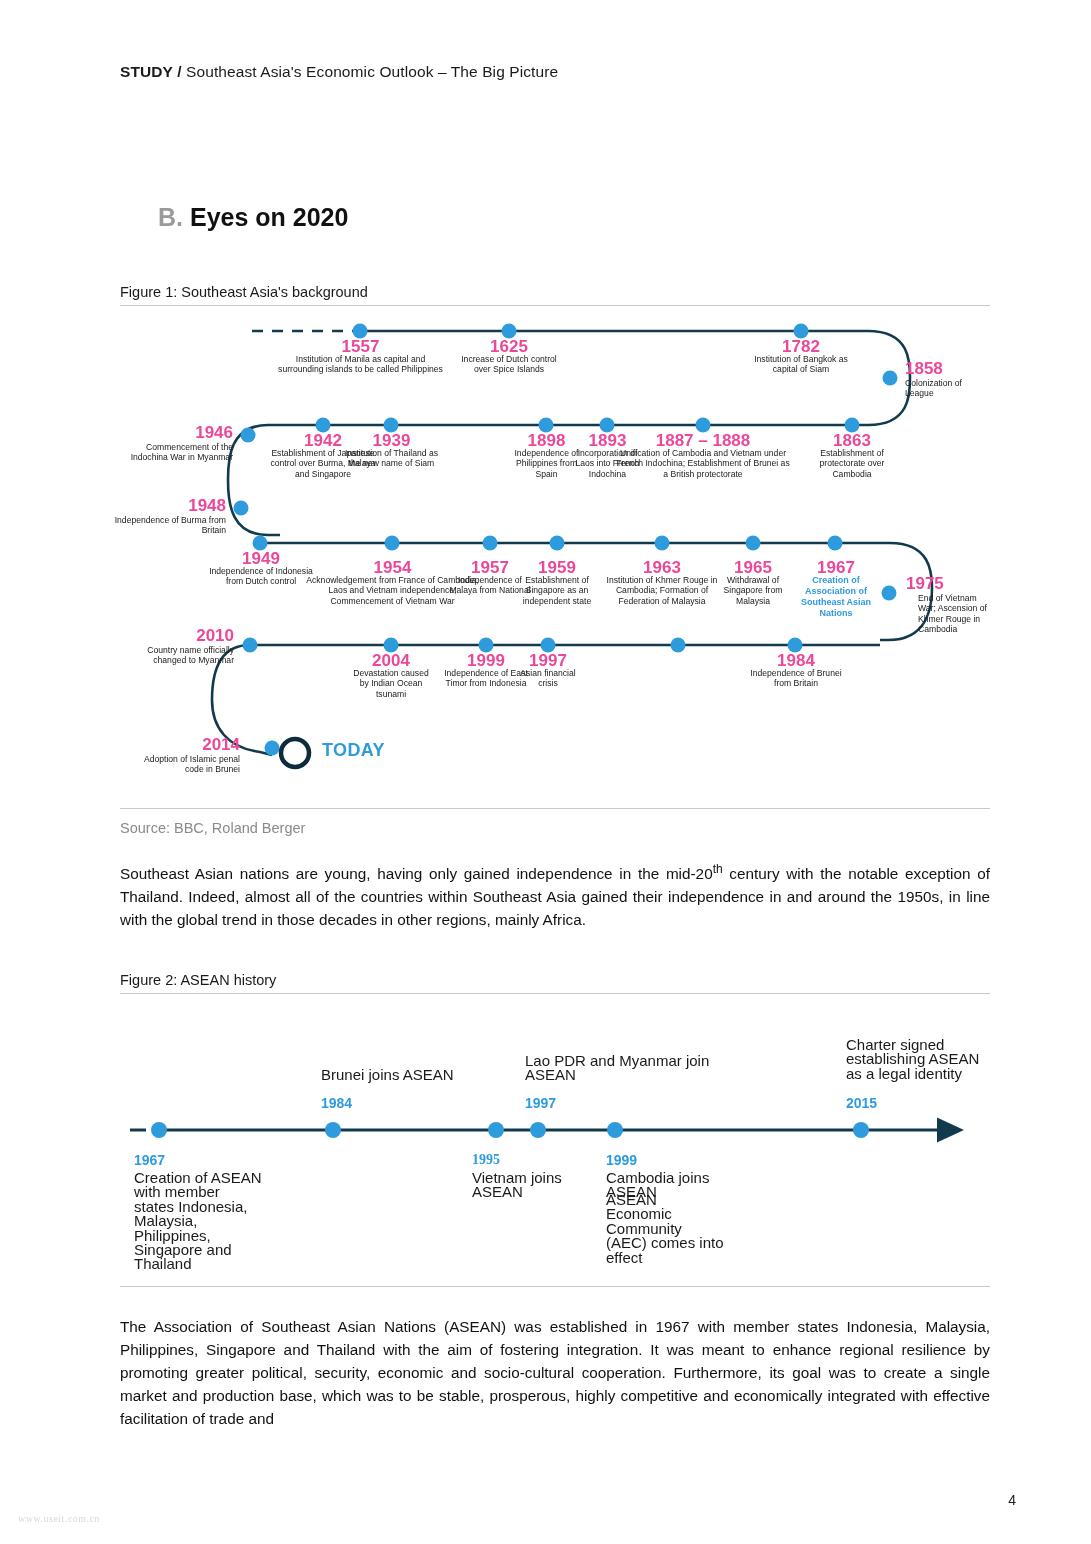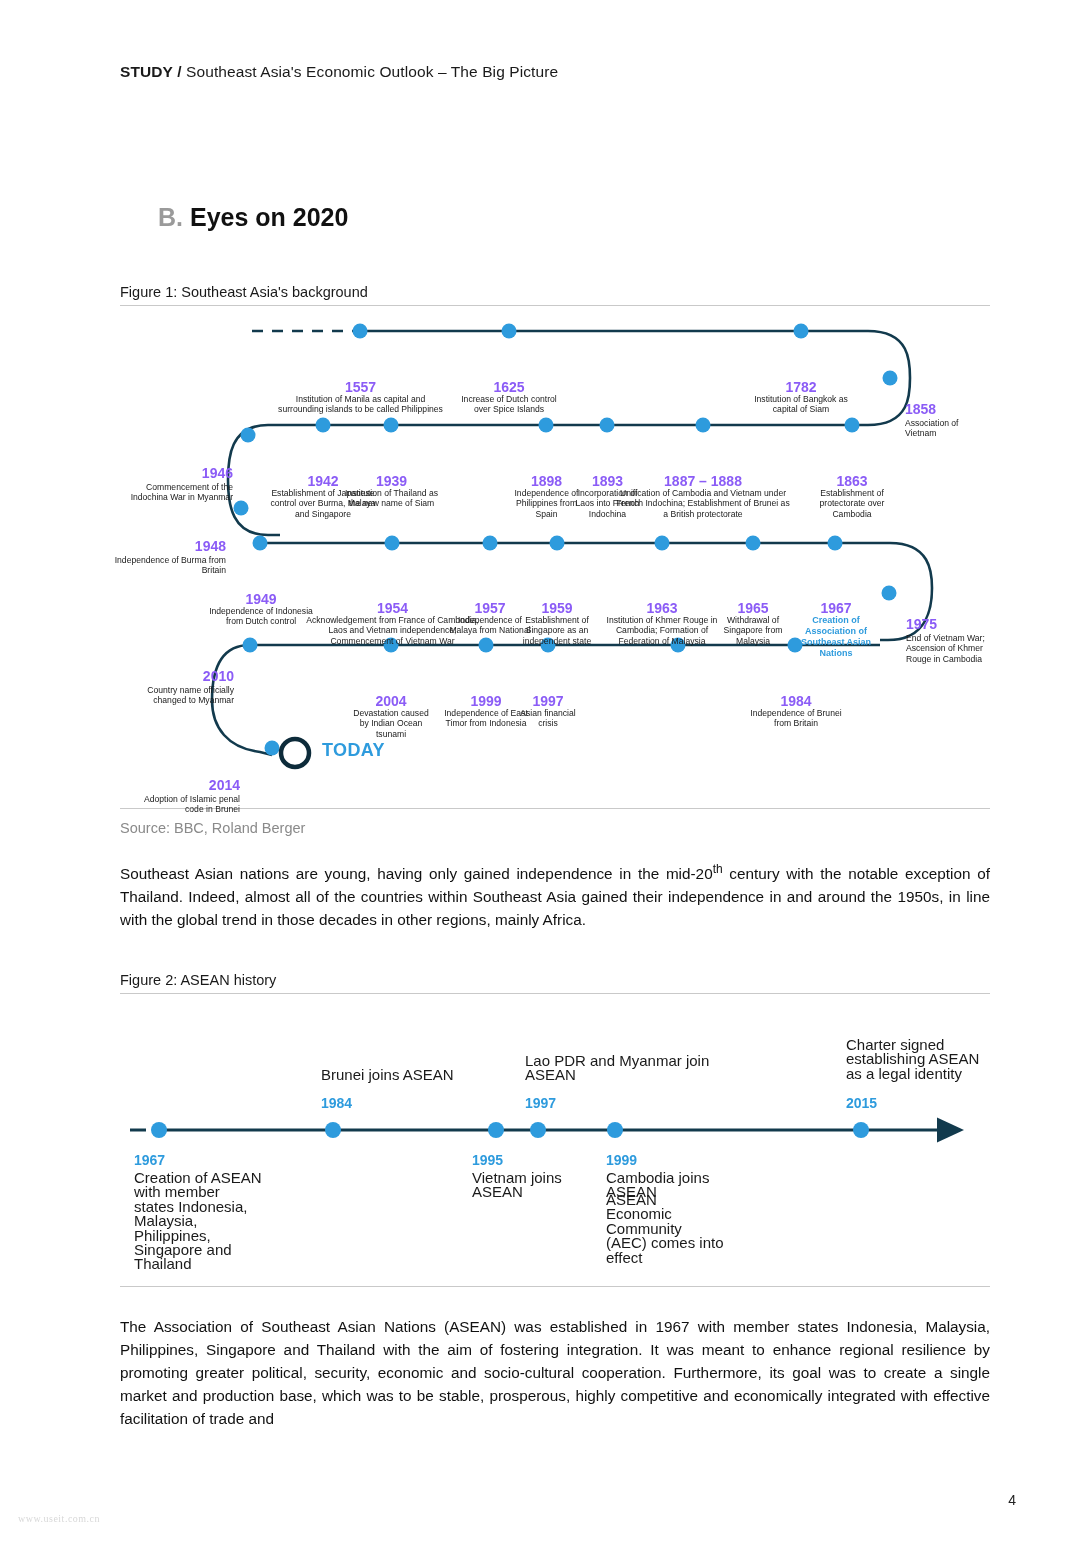--- a/index.html
+++ b/index.html
@@ -59,23 +59,23 @@
     position:absolute;left:18px;top:1513px;
     font-size:10px;color:#d8d8d8;letter-spacing:.5px;
     font-family:"Liberation Serif", serif;
   }
 
   
   #fig1{position:absolute;left:120px;top:300px;width:870px;height:515px;}
   #fig1 svg{position:absolute;left:0;top:0;}
   .tl-item{position:absolute;}
   .tl-year{
-    color:#8b5cf6;font-weight:bold;font-size:14px;
+    color:#ec4899;font-weight:bold;font-size:17px;
     font-family:"Liberation Sans", sans-serif;
-    line-height:14px;white-space:nowrap;margin-top:40px;
+    line-height:14px;white-space:nowrap;
   }
   .tl-desc{
     color:#1a1a1a;font-size:8.6px;line-height:10.4px;
     font-family:"Liberation Sans", sans-serif;
   }
   .tl-desc.accent{color:#2e9bdd;font-weight:bold;font-size:9px;line-height:11px;}
   .ctr{text-align:center;}
   .rgt{text-align:right;}
   .lft{text-align:left;}
   .today-label{
@@ -176,21 +176,21 @@
     <div class="tl-item ctr" style="left:334px;top:40px;width:110px;">
       <div class="tl-year">1625</div>
       <div class="tl-desc">Increase of Dutch control over Spice Islands</div>
     </div>
     <div class="tl-item ctr" style="left:628px;top:40px;width:106px;">
       <div class="tl-year">1782</div>
       <div class="tl-desc">Institution of Bangkok as capital of Siam</div>
     </div>
     <div class="tl-item lft" style="left:785px;top:62px;width:85px;">
       <div class="tl-year">1858</div>
-      <div class="tl-desc" style="margin-top:2px;">Association of Vietnam</div>
+      <div class="tl-desc" style="margin-top:2px;">Colonization of League</div>
     </div>
 
     <div class="tl-item ctr" style="left:680px;top:134px;width:104px;">
       <div class="tl-year">1863</div>
       <div class="tl-desc">Establishment of protectorate over Cambodia</div>
     </div>
     <div class="tl-item ctr" style="left:496px;top:134px;width:174px;">
       <div class="tl-year">1887 – 1888</div>
       <div class="tl-desc">Unification of Cambodia and Vietnam under French Indochina; Establishment of Brunei as a British protectorate</div>
     </div>
@@ -242,21 +242,21 @@
     <div class="tl-item ctr" style="left:592px;top:261px;width:82px;">
       <div class="tl-year">1965</div>
       <div class="tl-desc">Withdrawal of Singapore from Malaysia</div>
     </div>
     <div class="tl-item ctr" style="left:676px;top:261px;width:80px;">
       <div class="tl-year">1967</div>
       <div class="tl-desc accent">Creation of Association of Southeast Asian Nations</div>
     </div>
     <div class="tl-item lft" style="left:786px;top:277px;width:84px;">
       <div class="tl-year">1975</div>
-      <div class="tl-desc" style="margin-top:2px;">End of Vietnam War; Ascension of Khmer Rouge in Cambodia</div>
+      <div class="tl-desc" style="margin-top:2px;margin-left:12px;">End of Vietnam War; Ascension of Khmer Rouge in Cambodia</div>
     </div>
 
     <div class="tl-item ctr" style="left:630px;top:354px;width:92px;">
       <div class="tl-year">1984</div>
       <div class="tl-desc">Independence of Brunei from Britain</div>
     </div>
     <div class="tl-item ctr" style="left:397px;top:354px;width:62px;">
       <div class="tl-year">1997</div>
       <div class="tl-desc">Asian financial crisis</div>
     </div>
@@ -315,21 +315,21 @@
 
     <div class="t2-text" style="left:405px;top:54px;width:190px;">Lao PDR and Myanmar join ASEAN</div>
     <div class="t2-year" style="left:405px;top:95px;">1997</div>
 
     <div class="t2-text" style="left:726px;top:38px;width:145px;">Charter signed establishing ASEAN as a legal identity</div>
     <div class="t2-year" style="left:726px;top:95px;">2015</div>
 
     <div class="t2-year" style="left:14px;top:152px;">1967</div>
     <div class="t2-text" style="left:14px;top:171px;width:130px;">Creation of ASEAN with member states Indonesia, Malaysia, Philippines, Singapore and Thailand</div>
 
-    <div class="t2-year" style="left:352px;top:152px;">1995</div>
+    <div class="t2-year" style="left:352px;top:152px;font-family:Liberation Serif, serif;">1995</div>
     <div class="t2-text" style="left:352px;top:171px;width:140px;">Vietnam joins ASEAN</div>
 
     <div class="t2-year" style="left:486px;top:152px;">1999</div>
     <div class="t2-text" style="left:486px;top:171px;width:150px;">Cambodia joins ASEAN</div>
     <div class="t2-text" style="left:486px;top:193px;width:120px;">ASEAN Economic Community (AEC) comes into effect</div>
   </div>
 
   <div class="para" style="top:1315px;">The Association of Southeast Asian Nations (ASEAN) was established in 1967 with member states Indonesia, Malaysia, Philippines, Singapore and Thailand with the aim of fostering integration. It was meant to enhance regional resilience by promoting greater political, security, economic and socio-cultural cooperation. Furthermore, its goal was to create a single market and production base, which was to be stable, prosperous, highly competitive and economically integrated with effective facilitation of trade and</div>
 
   <div class="page-number">4</div>

